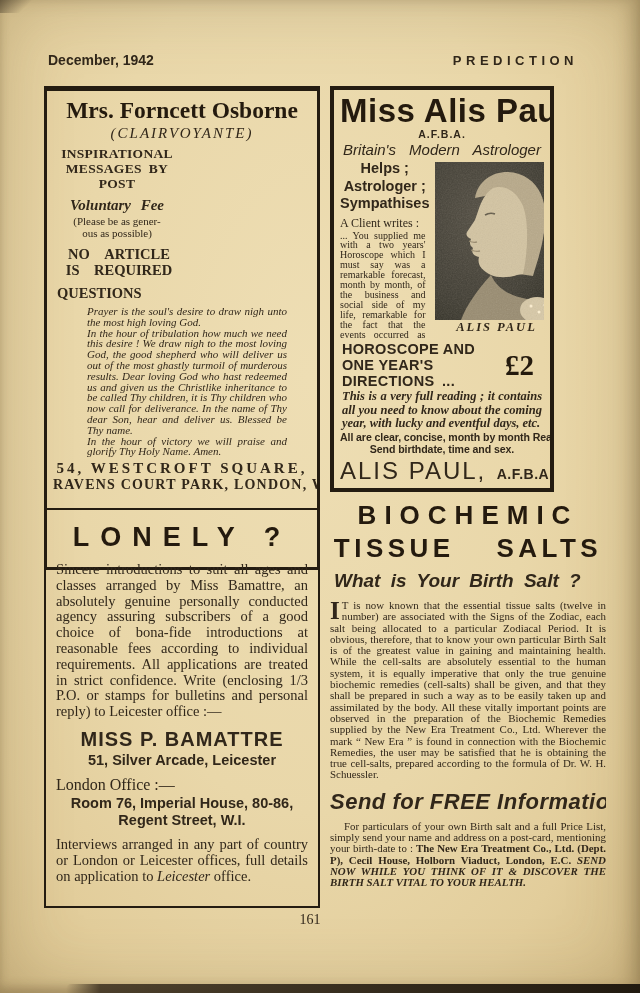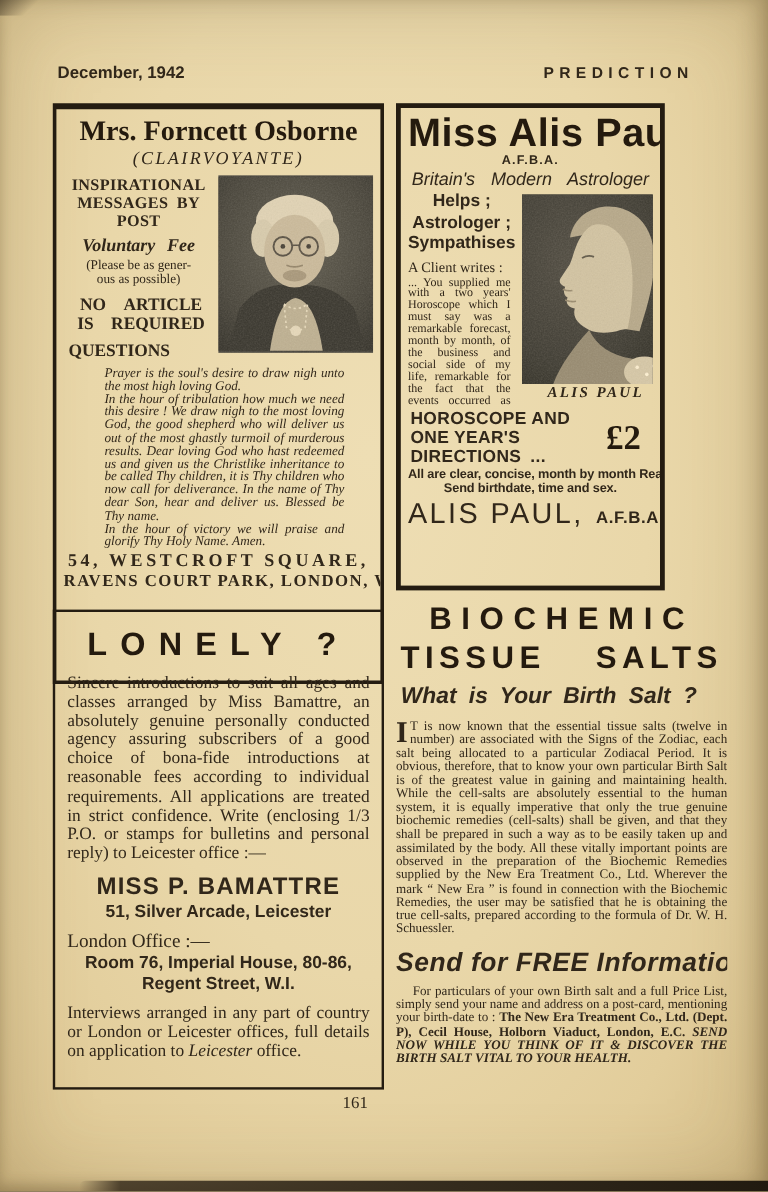--- a/index.html
+++ b/index.html
@@ -23,21 +23,21 @@
     font-weight:bold;font-size:14px;}
   .header .mag{position:absolute;right:62px;top:3px;font-family:"Liberation Sans","DejaVu Sans",sans-serif;
     font-weight:bold;font-size:13px;letter-spacing:4.5px;}
   
   section{position:absolute;overflow:hidden;}
   .sans{font-family:"Liberation Sans","DejaVu Sans",sans-serif;}
   
   .ad-osborne{left:44px;top:86px;width:276px;height:484px;border:3px solid #241c11;border-top-width:5px;padding:4px 6px;}
   .o-title{margin:2px 0 0;text-align:center;font-size:23.5px;font-weight:bold;white-space:nowrap;color:#241a0e;}
   .o-sub{text-align:center;font-style:italic;font-size:15px;letter-spacing:2px;white-space:nowrap;margin-top:1px;}
-  .o-cols{display:flex;height:156px;margin-top:4px;overflow:hidden;}
+  .o-cols{display:flex;height:156px;margin-top:4px;overflow:hidden;flex-direction:column;}
   .o-left{width:128px;text-align:center;}
   .o-intro{font-weight:bold;font-size:13.5px;line-height:15px;letter-spacing:.3px;}
   .o-fee{font-weight:bold;font-style:italic;font-size:15px;margin-top:6px;word-spacing:6px;}
   .o-feenote{font-size:11px;line-height:12px;margin-top:1px;}
   .o-noart{font-weight:bold;font-size:14.5px;line-height:16px;margin-top:7px;text-align:center;padding-left:4px;}
   .o-quest{font-weight:bold;font-size:14.5px;line-height:16px;margin-top:7px;text-align:left;padding-left:4px;}
   .o-photo{width:132px;height:148px;margin-left:4px;background:#45423a;}
   .o-photo svg{display:block;width:100%;height:100%;filter:sepia(.28) contrast(.92) brightness(1.02);}
   .o-prayer{margin:4px 24px 0 34px;font-style:italic;font-size:11px;line-height:10.8px;text-align:justify;}
   .o-prayer p{margin:0;}
@@ -82,21 +82,21 @@
   .b-t1{margin:0;text-align:center;font-weight:bold;font-size:26px;letter-spacing:8px;white-space:nowrap;color:#241a0e;}
   .b-t2{margin:2px 0 0;text-align:center;font-weight:bold;font-size:26px;letter-spacing:4.5px;word-spacing:30px;white-space:nowrap;color:#241a0e;}
   .b-sub{font-weight:bold;font-style:italic;font-size:19px;word-spacing:5px;margin-top:6px;padding-left:4px;white-space:nowrap;}
   .b-body1{font-size:10.9px;line-height:11.3px;text-align:justify;margin-top:8px;}
   .b-drop{float:left;font-size:25px;line-height:20px;font-weight:bold;padding:1px 2px 0 0;}
   .b-free{margin:8px 0 0;text-align:center;font-weight:bold;font-style:italic;font-size:22px;letter-spacing:.5px;white-space:nowrap;}
   .b-body2{font-size:10.9px;line-height:11.3px;text-align:justify;text-indent:14px;margin-top:6px;}
   .b-body2 .bold{font-weight:bold;}
   .b-body2 .bi{font-weight:bold;font-style:italic;}
   
-  .page-number{position:absolute;left:266px;top:912px;width:60px;text-align:center;font-size:14px;}
+  .page-number{position:absolute;left:280px;top:912px;width:60px;text-align:center;font-size:14px;}
 </style>
 </head>
 <body>
 
 <div class="page">
 
   <div class="scan-corner-tl"></div>
 
   <div class="header">
     <span class="date">December, 1942</span>
@@ -201,20 +201,21 @@
             <rect width="122" height="158" filter="url(#grain2)" opacity="0.16"></rect>
           </svg>
         </div>
         <div class="p-caption" style="font-family:'Liberation Serif','DejaVu Serif',serif">ALIS PAUL</div>
       </div>
     </div>
     <div class="p-offer1">
       <span class="label">HOROSCOPE AND ONE YEAR'S DIRECTIONS ...</span>
       <span class="price" style="font-family:'Liberation Serif','DejaVu Serif',serif">£2</span>
     </div>
+    <div class="p-desc" style="font-family:'Liberation Serif','DejaVu Serif',serif">This is a very full reading ; it contains all you need to know about the coming year, with lucky and eventful days, etc.</div>
     <div class="p-note1">All are clear, concise, month by month Readings.</div>
     <div class="p-note2">Send birthdate, time and sex.</div>
     <div class="p-sig">
       <span class="big">ALIS PAUL,</span>
       <span class="small">A.F.B.A.</span>
     </div>
 
   </section>
 
   <section class="ad-lonely">

